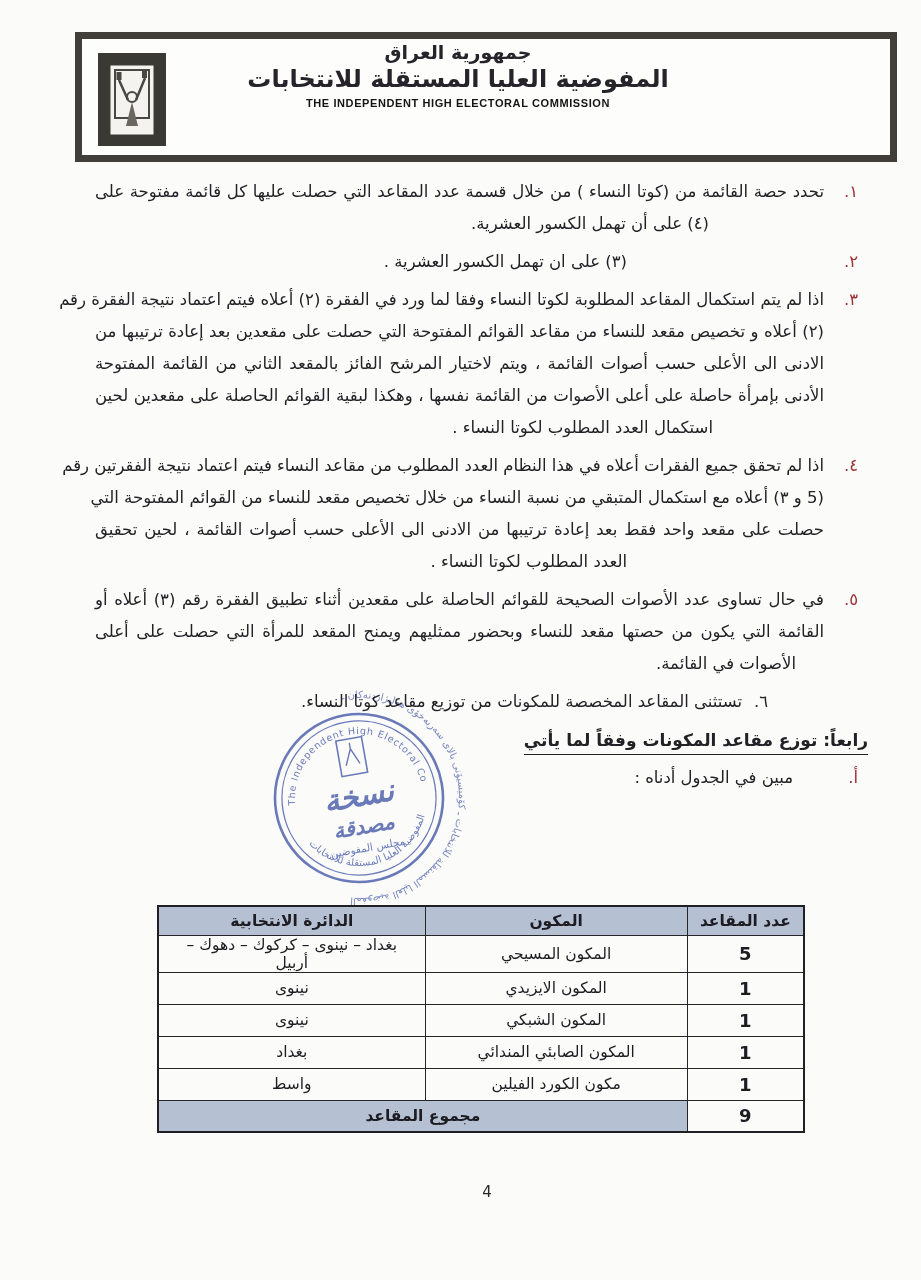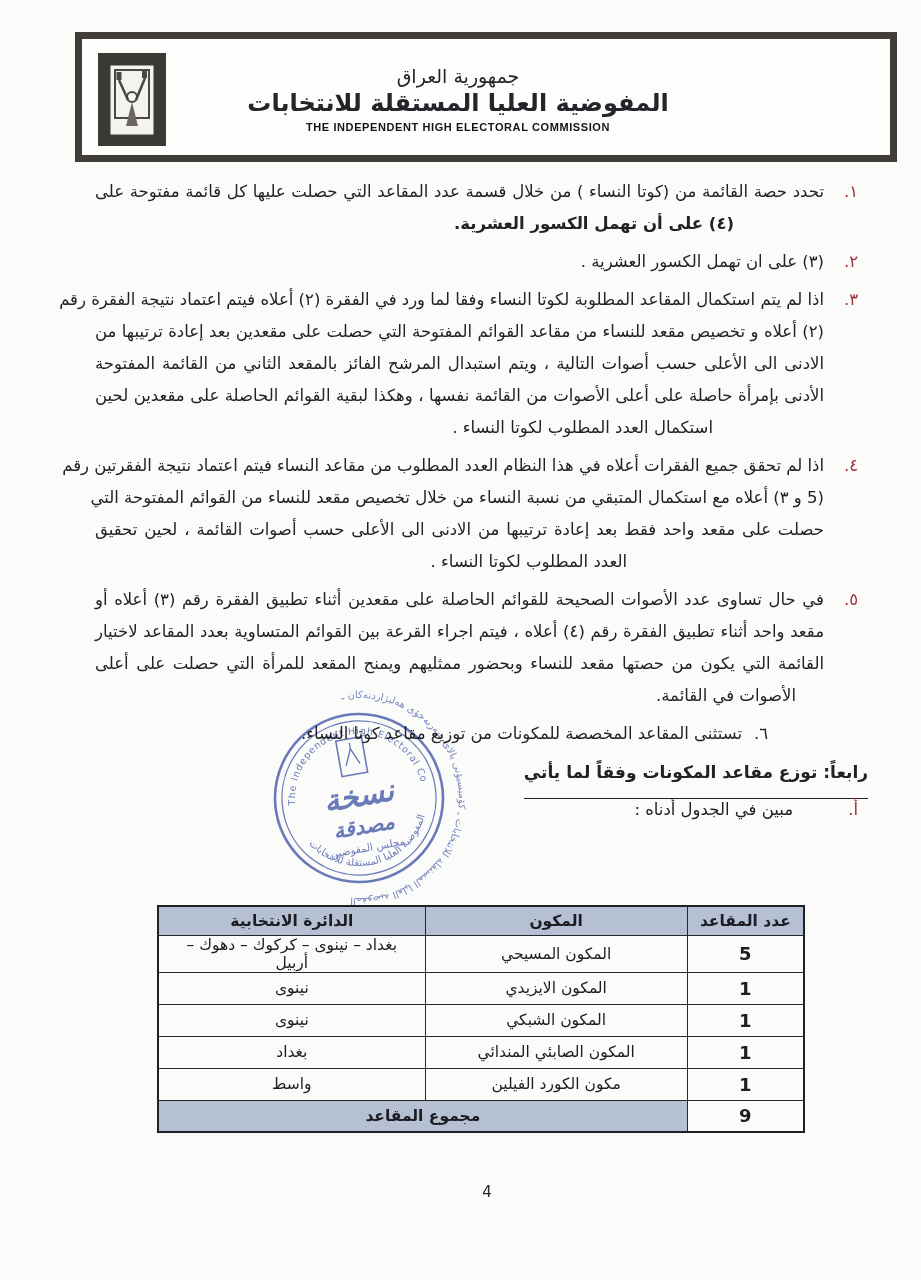--- a/index.html
+++ b/index.html
@@ -13,40 +13,40 @@
   
   .header-box {
     position: absolute; left: 75px; top: 32px; width: 822px; height: 130px;
     border: 7px solid #413e39; background: #fdfdfb;
   }
   .logo-square {
     position: absolute; left: 16px; top: 14px; width: 68px; height: 93px;
     background: #3b3934; display: flex; align-items: center; justify-content: center;
   }
   .header-text { position: absolute; left: 0; right: 0; top: 1px; text-align: center; transform: translateX(-28px); direction: rtl; }
-  .h-ar1 { font-size: 19px; font-weight: normal; line-height: 24px; margin-top: 24px; }
+  .h-ar1 { font-size: 19px; font-weight: bold; line-height: 24px; }
   .h-ar2 { font-size: 24px; font-weight: bold; line-height: 30px; }
   .h-ku  { font-size: 12px; font-weight: bold; line-height: 18px; margin-top: 2px; }
   .h-en  { font-family: "Liberation Sans", sans-serif; font-size: 11px; font-weight: bold; letter-spacing: 0.6px; line-height: 14px; margin-top: 2px; color:#141414; }
 
   
   .content {
     position: absolute; right: 63px; top: 176px; width: 763px;
     direction: rtl; font-size: 16.5px; line-height: 32px; color: #232126;
   }
   .para { position: relative; padding-right: 34px; margin-bottom: 6px; }
   .para .marker { position: absolute; right: 0; top: 0; width: 32px; text-align: right; }
   .marker.red { color: #9c3136; }
   .marker.dark { color: #26242a; }
   .line { white-space: nowrap; }
   .line.full { text-align: justify; text-align-last: justify; text-justify: inter-word; }
   .line.tail { text-align: right; }
   .para-6 { margin-right: 90px; padding-right: 26px; }
   .sec-heading { text-align: right; margin: 0 -10px 6px 0; font-weight: bold; font-size: 17px; }
-  .sec-heading span { border-bottom: 1.6px solid #232126; padding-bottom: 16px; }
+  .sec-heading span { border-bottom: 1.6px solid #232126; padding-bottom: 4px; }
 
   
   .seat-table {
     position: absolute; left: 157px; top: 905px; width: 648px;
     border-collapse: collapse; direction: rtl;
     font-size: 15.5px; color: #1d1c22;
   }
   .seat-table td, .seat-table th {
     border: 1.6px solid #26262a; text-align: center; vertical-align: middle;
     padding: 0 11px; height: 32px;
@@ -93,49 +93,48 @@
       <div class="h-ar2">المفوضية العليا المستقلة للانتخابات</div>
       <div class="h-en">THE INDEPENDENT HIGH ELECTORAL COMMISSION</div>
     </div>
   </div>
 
   <div class="content">
 
     <div class="para">
       <span class="marker red">١.</span>
       <div class="line full">تحدد حصة القائمة من (كوتا النساء ) من خلال قسمة عدد المقاعد التي حصلت عليها كل قائمة مفتوحة على</div>
-      <div class="line tail" style="margin-right:90px;font-weight:bold;">(٤) على أن تهمل الكسور العشرية.</div>
+      <div class="line tail" style="margin-right:115px;">(٤) على أن تهمل الكسور العشرية.</div>
     </div>
 
     <div class="para">
       <span class="marker red">٢.</span>
-      <div class="line tail" style="">(٣) على ان تهمل الكسور العشرية .</div>
+      <div class="line tail" style="margin-right:197px;">(٣) على ان تهمل الكسور العشرية .</div>
     </div>
 
     <div class="para">
       <span class="marker red">٣.</span>
       <div class="line full">اذا لم يتم استكمال المقاعد المطلوبة لكوتا النساء وفقا لما ورد في الفقرة (٢) أعلاه فيتم اعتماد نتيجة الفقرة رقم</div>
       <div class="line full">(٢) أعلاه و تخصيص مقعد للنساء من مقاعد القوائم المفتوحة التي حصلت على مقعدين بعد إعادة ترتيبها من</div>
-      <div class="line full">الادنى الى الأعلى حسب أصوات التالية ، ويتم استبدال المرشح الفائز بالمقعد الثاني من القائمة المفتوحة</div>
+      <div class="line full">الادنى الى الأعلى حسب أصوات القائمة ، ويتم لاختيار المرشح الفائز بالمقعد الثاني من القائمة المفتوحة</div>
       <div class="line full">الأدنى بإمرأة حاصلة على أعلى الأصوات من القائمة نفسها ، وهكذا لبقية القوائم الحاصلة على مقعدين لحين</div>
       <div class="line tail" style="margin-right:111px;">استكمال العدد المطلوب لكوتا النساء .</div>
     </div>
 
     <div class="para">
       <span class="marker red">٤.</span>
       <div class="line full">اذا لم تحقق جميع الفقرات أعلاه في هذا النظام العدد المطلوب من مقاعد النساء فيتم اعتماد نتيجة الفقرتين رقم</div>
       <div class="line full">(5 و ٣) أعلاه مع استكمال المتبقي من نسبة النساء من خلال تخصيص مقعد للنساء من القوائم المفتوحة التي</div>
       <div class="line full">حصلت على مقعد واحد فقط بعد إعادة ترتيبها من الادنى الى الأعلى حسب أصوات القائمة ، لحين تحقيق</div>
       <div class="line tail" style="margin-right:197px;">العدد المطلوب لكوتا النساء .</div>
     </div>
 
     <div class="para">
       <span class="marker red">٥.</span>
       <div class="line full">في حال تساوى عدد الأصوات الصحيحة للقوائم الحاصلة على مقعدين أثناء تطبيق الفقرة رقم (٣) أعلاه أو</div>
-      <div class="line full">مقعد واحد أثناء تطبيق الفقرة رقم (٤) أعلاه ، فيتم اجراء القرعة بين القوائم المتساوية بعدد المقاعد لاختيار</div>
       <div class="line full">القائمة التي يكون من حصتها مقعد للنساء وبحضور ممثليهم ويمنح المقعد للمرأة التي حصلت على أعلى</div>
       <div class="line tail" style="margin-right:28px;">الأصوات في القائمة.</div>
     </div>
 
     <div class="para para-6">
       <span class="marker dark">٦.</span>
       <div class="line tail">تستثنى المقاعد المخصصة للمكونات من توزيع مقاعد كوتا النساء.</div>
     </div>
 
     <div class="sec-heading">

